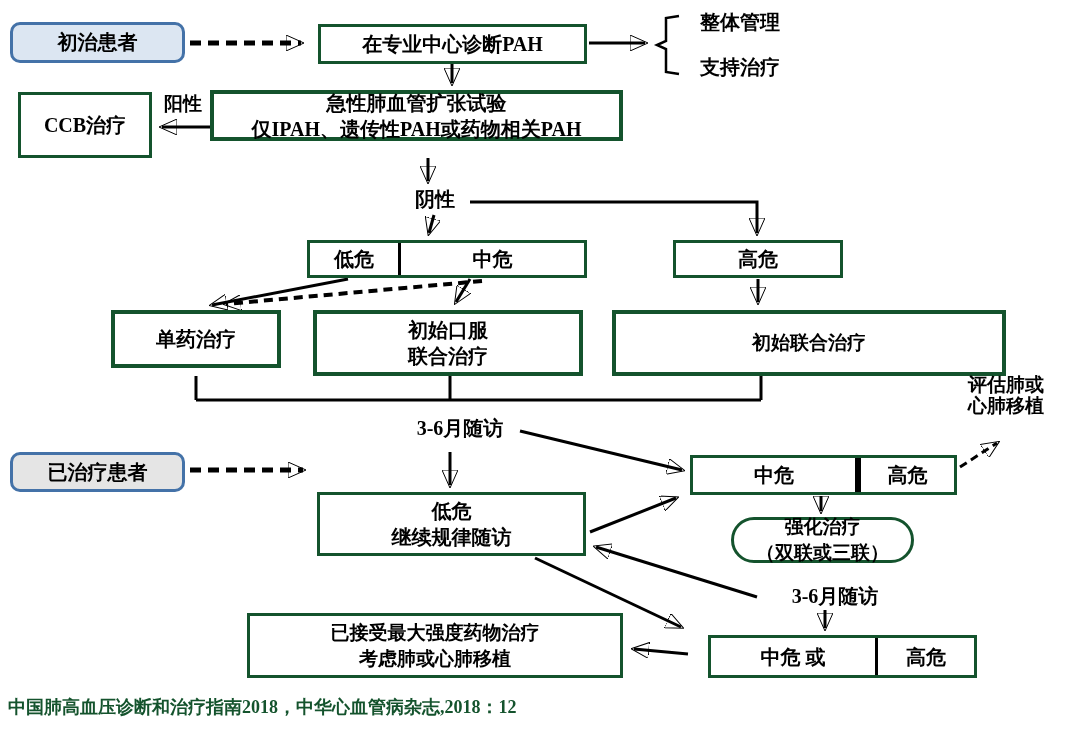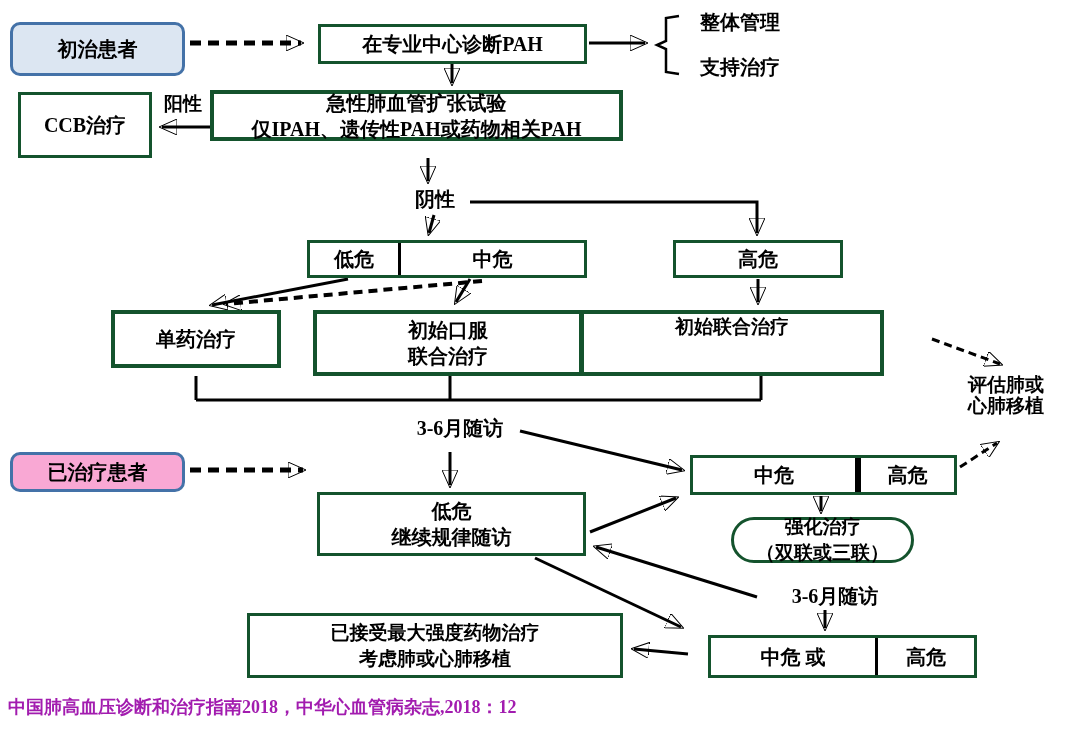--- a/index.html
+++ b/index.html
@@ -20,24 +20,24 @@
     text-align:center;font-size:20px;line-height:26px;box-sizing:border-box;
   }
   .box.thick{border-width:4px;}
   .box.split{flex-direction:row;align-items:stretch;padding:0;}
   .split .cell{display:flex;align-items:center;justify-content:center;box-sizing:border-box;}
   .pill{
     position:absolute;z-index:2;border:3px solid #4472a8;border-radius:10px;
     display:flex;align-items:center;justify-content:center;font-size:20px;box-sizing:border-box;
   }
   .pill.new{background:#dce6f2;}
-  .pill.treated{background:#f9a8d4;}
+  .pill.treated{background:#e5e5e5;}
   .lbl{position:absolute;z-index:2;font-size:20px;line-height:22px;text-align:center;white-space:nowrap;}
   .lbl.two{white-space:normal;line-height:21px;font-size:19px;}
-  .citation{position:absolute;z-index:2;left:8px;top:695px;font-size:18px;color:#a21caf;white-space:nowrap;}
+  .citation{position:absolute;z-index:2;left:8px;top:695px;font-size:18px;color:#14532d;white-space:nowrap;}
   .fs19{font-size:19px;}
 </style>
 </head>
 <body>
 
 <div class="stage">
 
   <svg class="wires" viewBox="0 0 1080 731">
     <defs>
       <marker id="ah" markerUnits="userSpaceOnUse" markerWidth="18" markerHeight="16" refX="15" refY="8" orient="auto">
@@ -63,21 +63,21 @@
     <path class="dash-big" marker-end="url(#ah)" d="M190,470 L303,470"></path>
     <path class="ln" marker-end="url(#ah)" d="M590,532 L676,498"></path>
     <path class="ln" marker-end="url(#ah)" d="M757,597 L596,547"></path>
     <path class="ln" marker-end="url(#ah)" d="M821,496 L821,511"></path>
     <path class="ln" marker-end="url(#ah)" d="M825,610 L825,628"></path>
     <path class="dash-sm" marker-end="url(#ah)" d="M960,467 L997,443"></path>
     <path class="ln" marker-end="url(#ah)" d="M535,558 L681,627"></path>
     <path class="ln" marker-end="url(#ah)" d="M688,654 L634,649"></path>
   </svg>
 
-  <div class="pill new" style="left:10px;top:22px;width:175px;height:54px;">
+  <div class="pill new" style="left:10px;top:22px;width:175px;height:41px;">
     <span>初治患者</span>
   </div>
   <div class="box" style="left:318px;top:24px;width:269px;height:40px;">
     <span>在专业中心诊断PAH</span>
   </div>
   <div class="lbl" style="left:700px;top:11px;">整体管理</div>
   <div class="lbl" style="left:700px;top:56px;">支持治疗</div>
 
   <div class="box" style="left:18px;top:92px;width:134px;height:66px;">
     <span>CCB治疗</span>
@@ -101,21 +101,21 @@
     <span>高危</span>
   </div>
 
   <div class="box thick" style="left:111px;top:310px;width:170px;height:58px;">
     <span>单药治疗</span>
   </div>
   <div class="box thick" style="left:313px;top:310px;width:270px;height:66px;">
     <span>初始口服</span>
     <span>联合治疗</span>
   </div>
-  <div class="box thick fs19" style="left:580px;top:310px;width:304px;height:66px;justify-content:space-between;">
+  <div class="box thick fs19" style="left:612px;top:310px;width:394px;height:66px;">
     <span>初始联合治疗</span>
   </div>
   <div class="lbl two" style="left:958px;top:374px;width:96px;">
     <span>评估肺或</span><br>
     <span>心肺移植</span>
   </div>
   <div class="lbl" style="left:400px;top:417px;width:120px;">3-6月随访</div>
 
   <div class="pill treated" style="left:10px;top:452px;width:175px;height:40px;">
     <span>已治疗患者</span>

